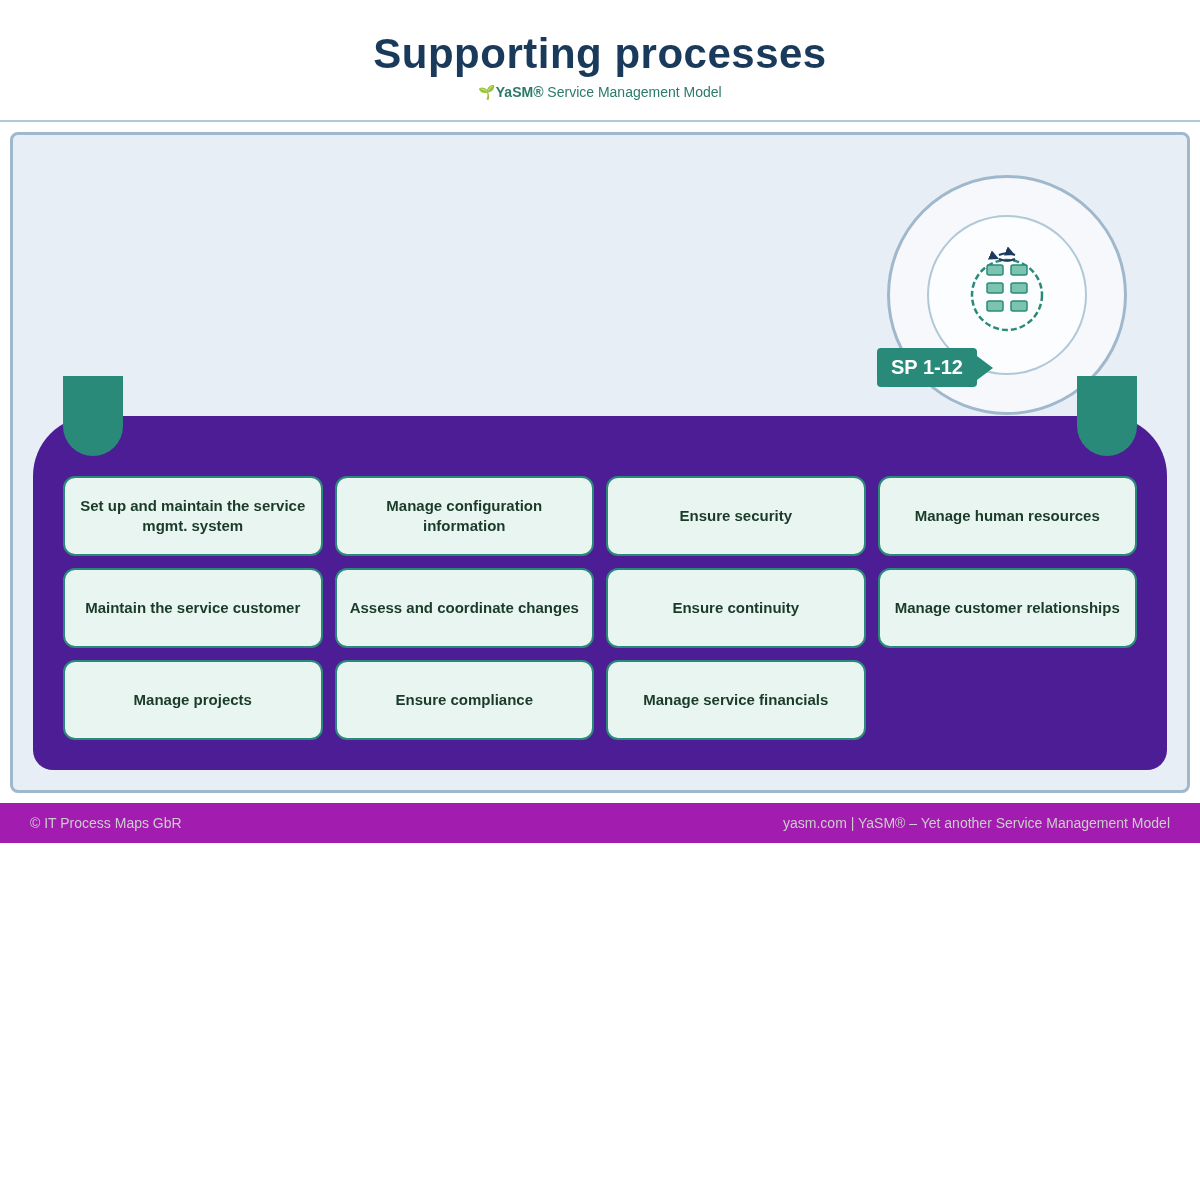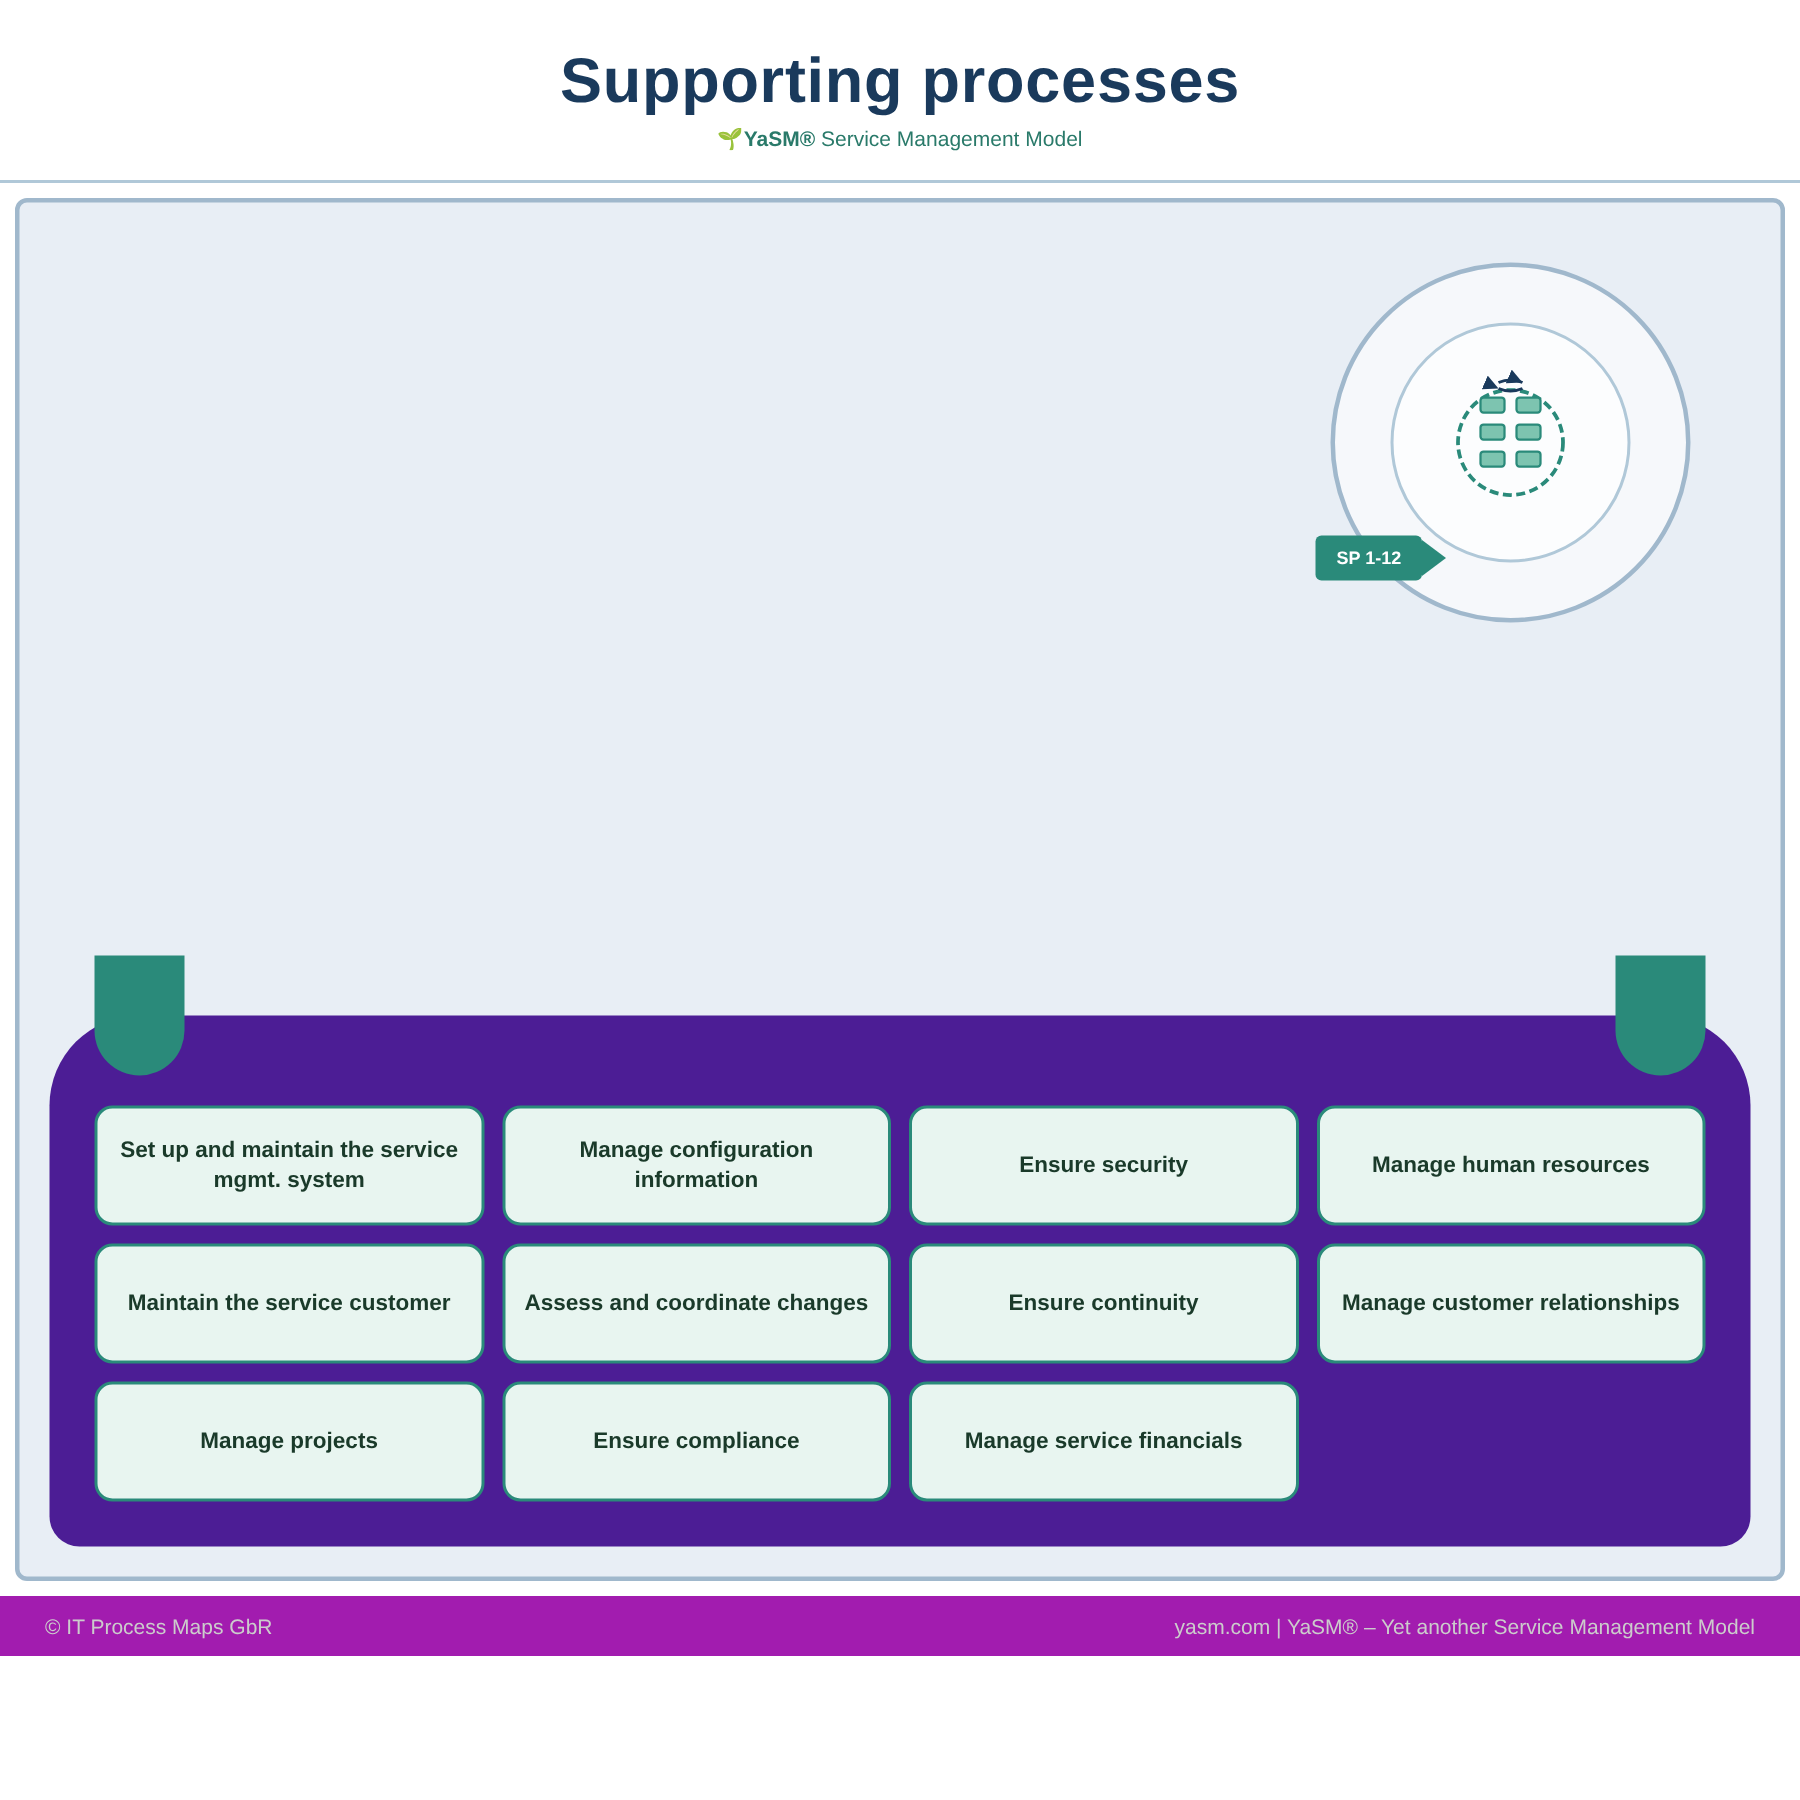--- a/index.html
+++ b/index.html
@@ -6,21 +6,21 @@
     body {
       width: 1200px;
       height: 1200px;
       background: #fff;
       font-family: 'Segoe UI', Arial, sans-serif;
       overflow: hidden;
     }
 
     .page-wrapper {
       width: 1200px;
-      height: 1104px;
+      height: 843px;
       display: flex;
       flex-direction: column;
     }
 
     
     .header {
       background: #fff;
       padding: 30px 40px 20px;
       text-align: center;
       border-bottom: 2px solid #b0c8d8;
@@ -91,21 +91,21 @@
     .sp-label-container {
       position: absolute;
       bottom: 28px;
       left: -10px;
       display: flex;
       align-items: center;
     }
     .sp-badge {
       background: #2a8a7a;
       color: #fff;
-      font-size: 12px;
+      font-size: 20px;
       font-weight: 700;
       padding: 8px 14px;
       border-radius: 4px;
       white-space: nowrap;
     }
     .sp-arrow {
       width: 0;
       height: 0;
       border-top: 12px solid transparent;
       border-bottom: 12px solid transparent;

